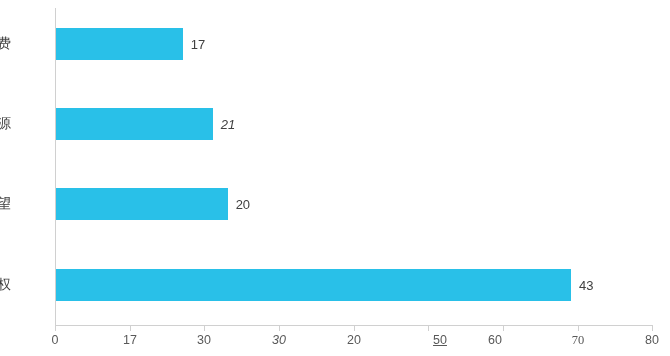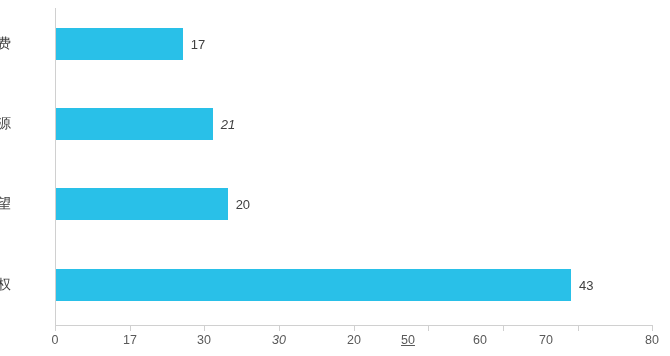--- a/index.html
+++ b/index.html
@@ -85,23 +85,23 @@
   <div class="tick-mark" style="left:428px;"></div>
   <div class="tick-mark" style="left:503px;"></div>
   <div class="tick-mark" style="left:578px;"></div>
   <div class="tick-mark" style="left:652px;"></div>
 
   <div class="xtick-label" style="left:55px;">0</div>
   <div class="xtick-label" style="left:130px;">17</div>
   <div class="xtick-label" style="left:204px;">30</div>
   <div class="xtick-label" style="left:279px;font-style:italic;">30</div>
   <div class="xtick-label" style="left:354px;">20</div>
-  <div class="xtick-label" style="left:408px;text-decoration:underline;">50</div>
-  <div class="xtick-label" style="left:480px;">60</div>
-  <div class="xtick-label" style="left:546px;">70</div>
+  <div class="xtick-label" style="left:440px;text-decoration:underline;">50</div>
+  <div class="xtick-label" style="left:495px;">60</div>
+  <div class="xtick-label" style="left:578px;font-family:Liberation Serif, serif;">70</div>
   <div class="xtick-label" style="left:652px;">80</div>
 
   <div class="ytick-label" style="top:44px;">付费</div>
   <div class="ytick-label" style="top:124px;">资源</div>
   <div class="ytick-label" style="top:204px;">希望</div>
   <div class="ytick-label" style="top:285px;">版权</div>
 
   <div class="bar" id="bar-0" style="left: 56px; top: 28px; width: 126.862px; height: 32px; background: rgb(41, 192, 232);"></div>
   <div class="bar" id="bar-1" style="left: 56px; top: 108px; width: 156.713px; height: 32px; background: rgb(41, 192, 232);"></div>
   <div class="bar" id="bar-2" style="left: 56px; top: 188px; width: 171.637px; height: 32px; background: rgb(41, 192, 232);"></div>

